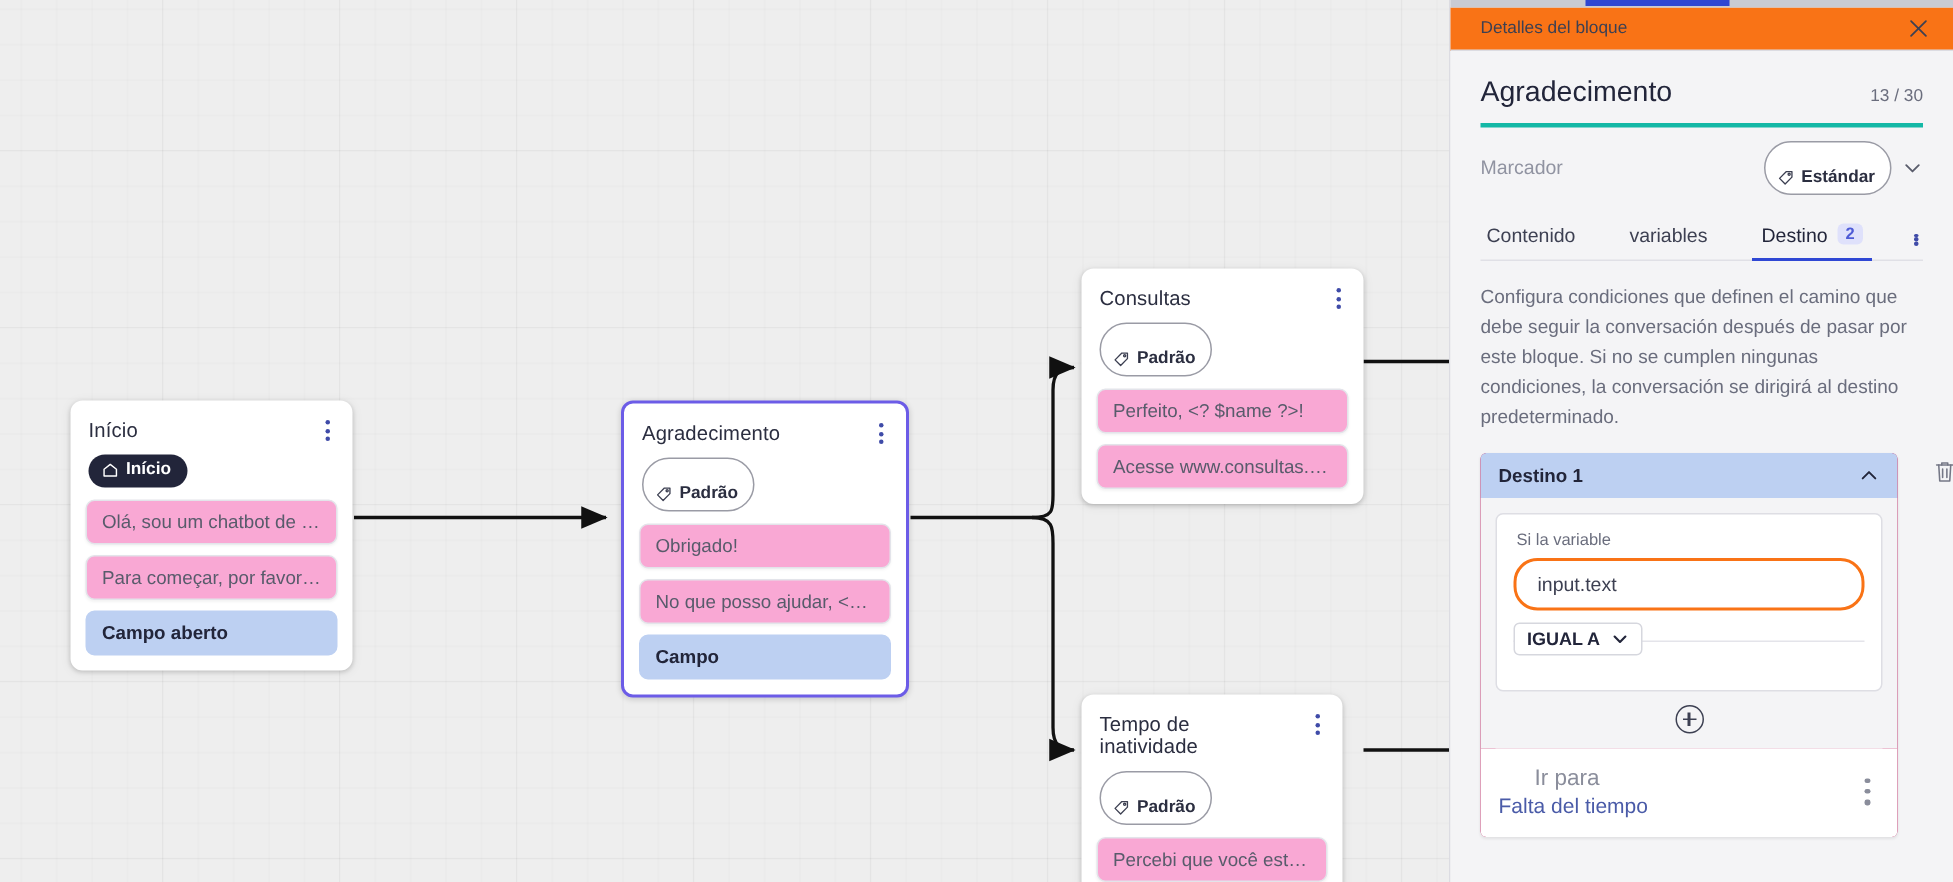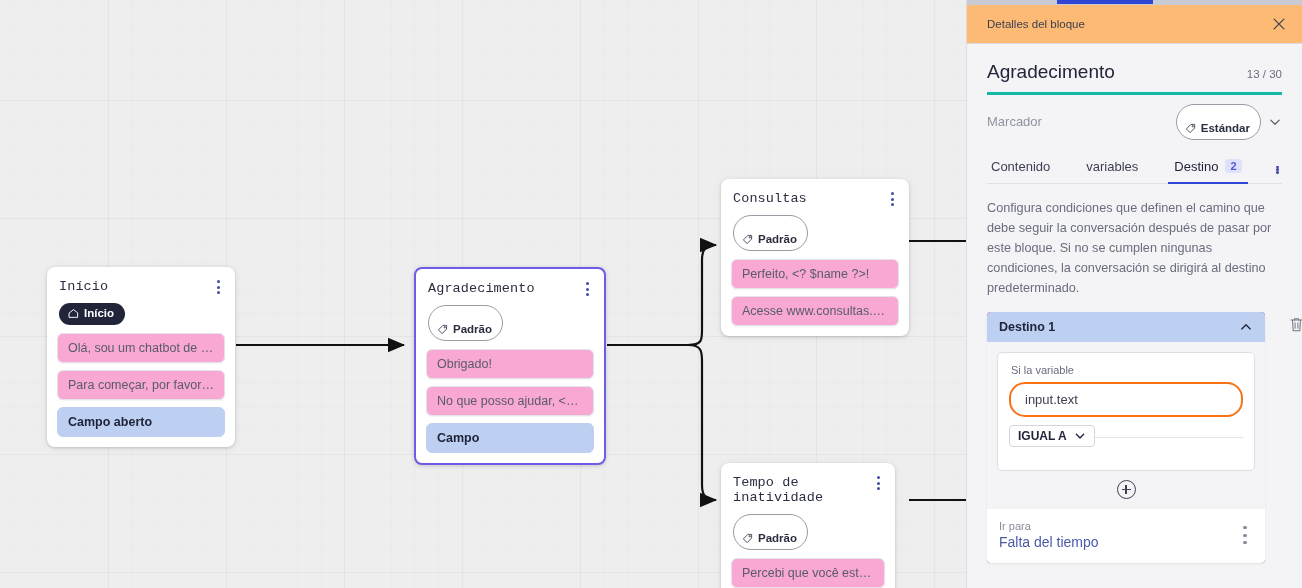--- a/index.html
+++ b/index.html
@@ -43,21 +43,20 @@
     padding: 12px 12px 8px 12px;
     position: relative;
   }
   .node-title {
     font-size: 13.5px;
     color: #2b2e40;
     font-weight: 400;
     letter-spacing: .1px;
     margin-bottom: 9px;
     padding-right: 24px;
-    font-family: Liberation Mono, monospace;
   }
   .kebab {
     position: absolute;
     right: 9px; top: 11px;
     width: 16px; height: 18px;
     display: flex; flex-direction: column;
     align-items: center; justify-content: space-between;
     padding: 2px 0;
     cursor: pointer;
   }
@@ -114,22 +113,22 @@
     position: relative;
     flex: none;
   }
   #panel-topbar .active-indicator {
     position: absolute;
     left: 90px; top: 0;
     width: 96px; height: 4px;
     background: #2f47d4;
   }
   #panel-header {
-    height: 39px;
-    background: #fdba74;
+    height: 29px;
+    background: #f97316;
     border-bottom: 1px solid #dcdce2;
     display: flex; align-items: center;
     padding: 0 14px 0 20px;
     flex: none;
   }
   #panel-header .ph-title {
     font-size: 11.5px; color: #3d4052; flex: 1;
   }
   .close-x { width: 18px; height: 18px; cursor: pointer; color:#3d4052; }
 
@@ -266,21 +265,21 @@
     content: ""; position: absolute; background: #3d4052;
   }
   .plus-circle:before { left: 4px; right: 4px; top: 7.7px; height: 1.6px; }
   .plus-circle:after  { top: 4px; bottom: 4px; left: 7.7px; width: 1.6px; }
   .goto-row {
     background: #ffffff;
     padding: 11px 12px 13px 12px;
     display: flex; align-items: center;
   }
   .goto-texts { flex: 1; }
-  .goto-label { font-size: 11px; color: #8a8d9b; margin-bottom: 2px; }
+  .goto-label { font-size: 15px; color: #8a8d9b; margin-bottom: 2px; margin-left: 24px; }
   .goto-value { font-size: 14px; color: #4a5ba8; }
   .goto-kebab {
     width: 16px; height: 18px;
     display: flex; flex-direction: column; align-items: center; justify-content: space-between;
     cursor: pointer;
   }
   .goto-kebab i { width: 3.2px; height: 3.2px; border-radius: 50%; background: #8a8d9b; display: block; }
 </style>
 </head>
 <body>

